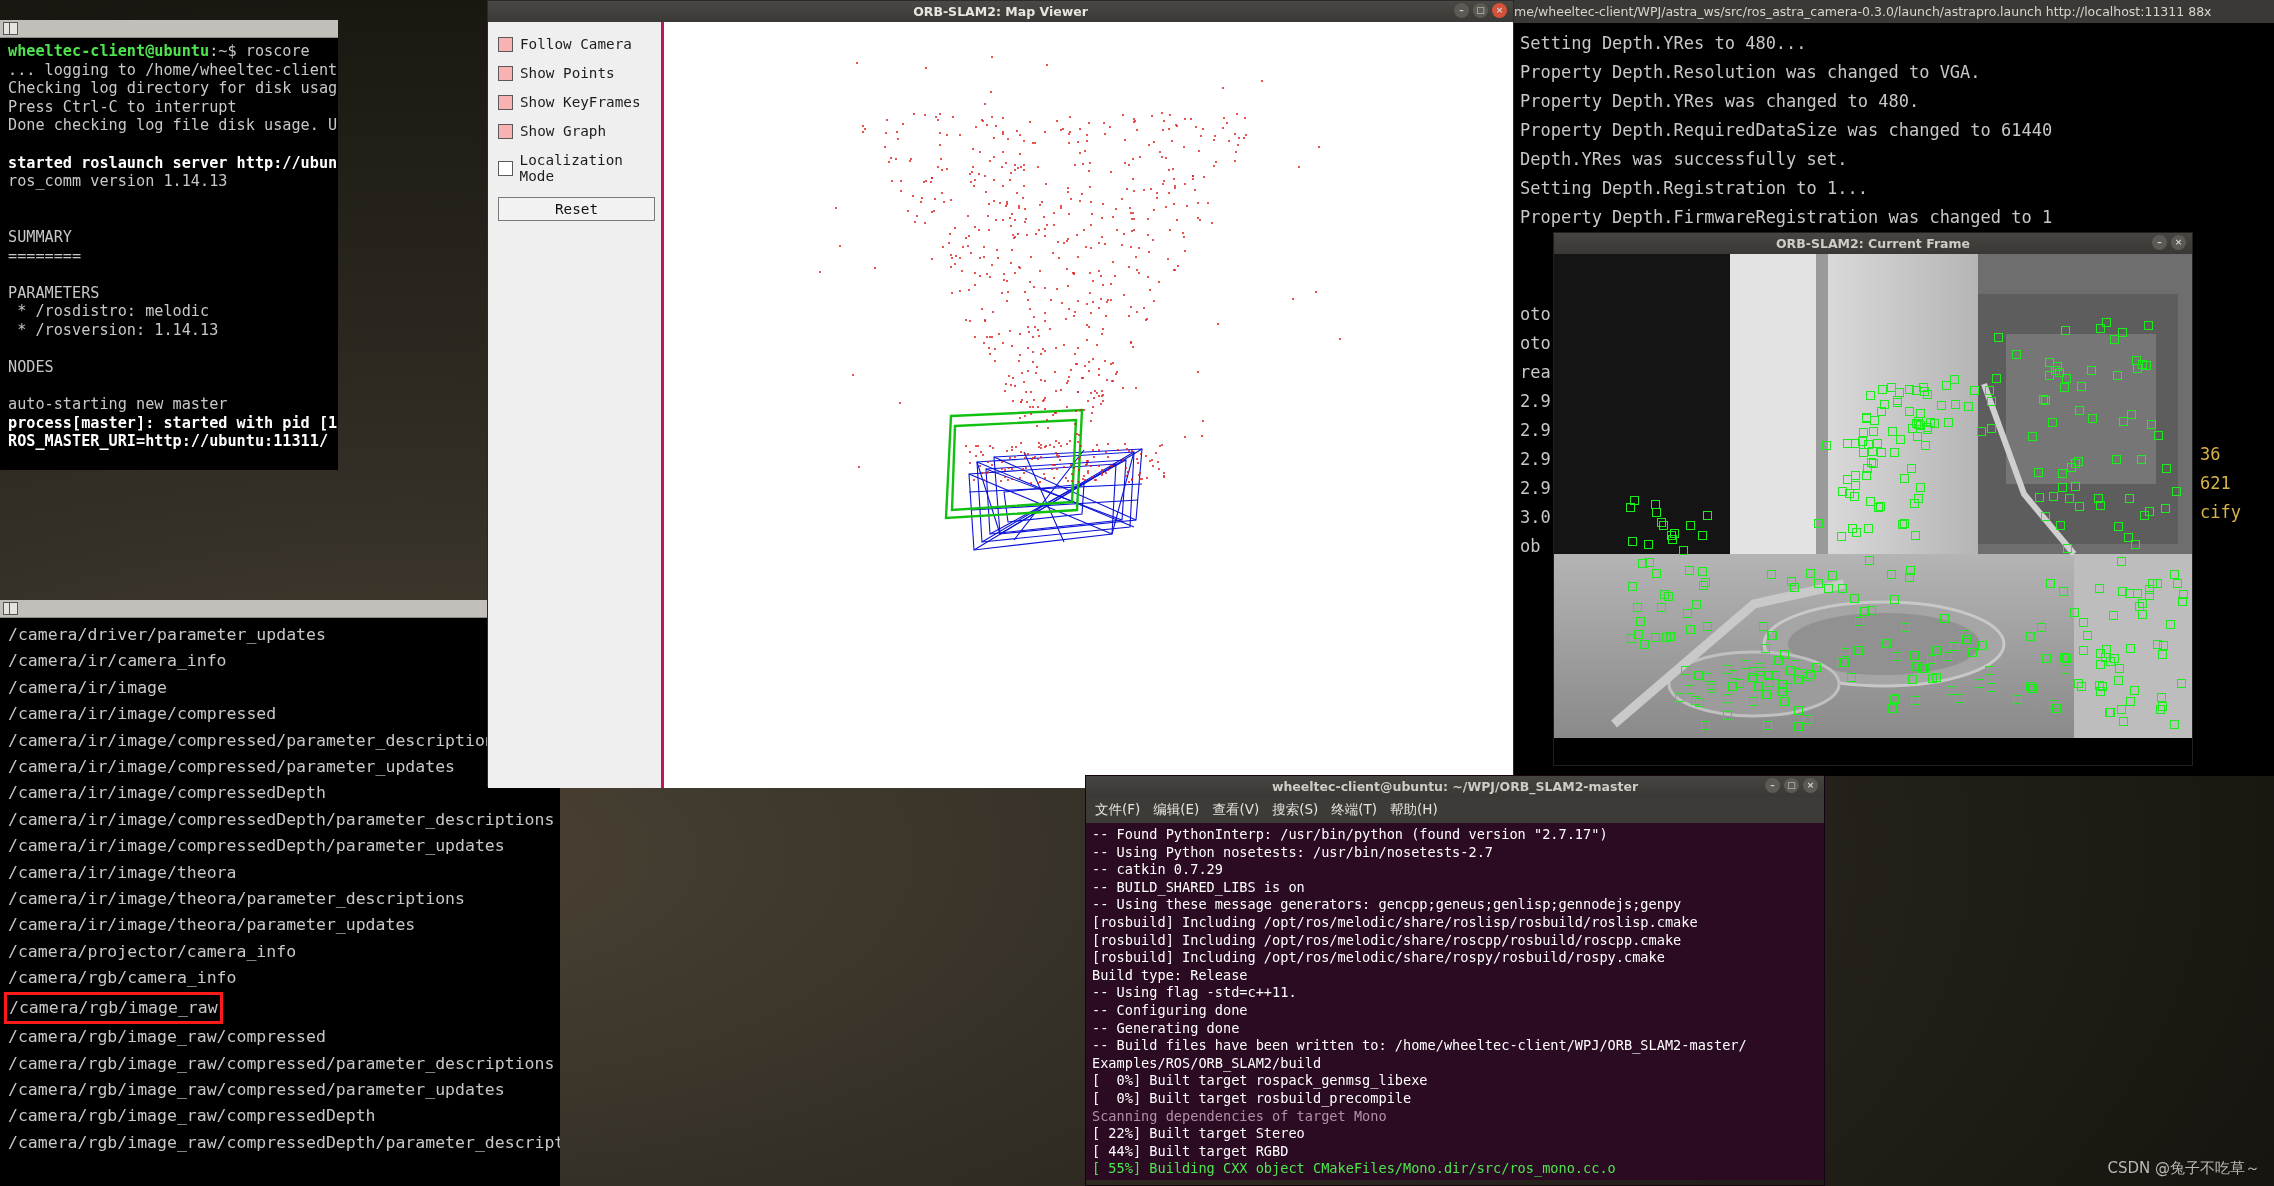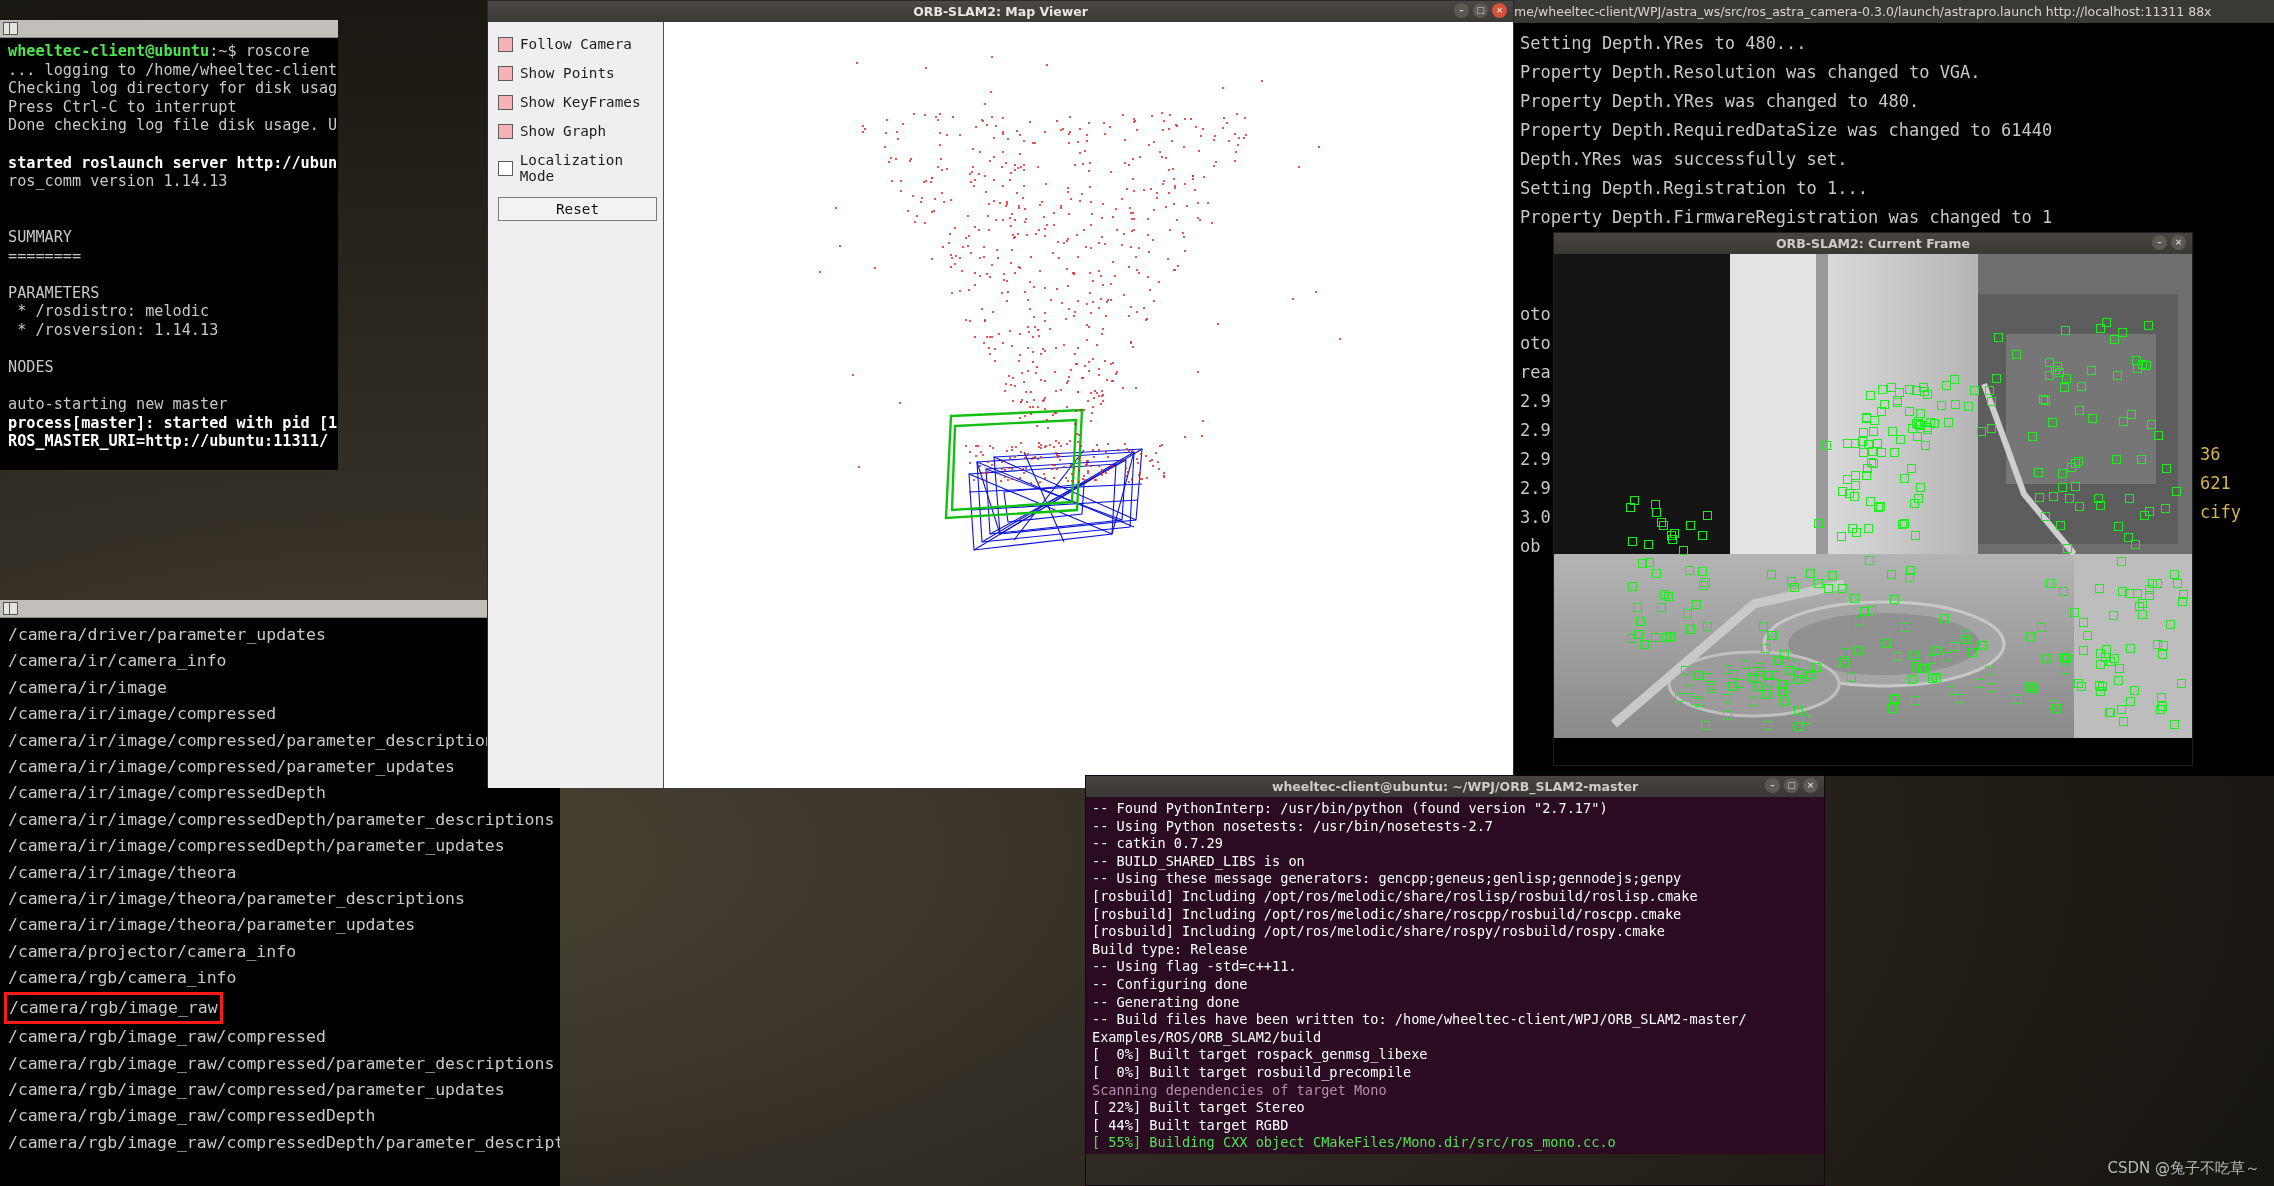--- a/index.html
+++ b/index.html
@@ -43,21 +43,21 @@
   #term-topics{left:0;top:600px;width:560px;height:586px;}
   #term-topics .tb{height:17px;background:#c2bfbb;border-bottom:1px solid #8d8a86;
      display:flex;align-items:center;padding-left:3px;}
   #term-topics .body{height:569px;padding:4px 0 0 8px;font-size:16.5px;line-height:26.4px;}
   .hl-box{display:inline-block;border:3px solid #ff1a1a;padding:0 2px;margin-left:-4px;}
 
   
   #mapviewer{left:487px;top:0;width:1027px;height:787px;background:#e8e8e8;
      border:1px solid #2a2a2a;}
   #mapviewer .mvbody{display:flex;height:766px;background:#fff;}
-  #mvpanel{width:176px;background:#efeff0;border-right:1px solid #be185d;padding:14px 0 0 6px;
+  #mvpanel{width:176px;background:#efeff0;border-right:3px solid #be185d;padding:14px 0 0 6px;
      box-sizing:border-box;}
   .chk{display:flex;align-items:center;gap:7px;margin:0 0 13px 4px;
      font-family:"DejaVu Sans Mono",monospace;font-size:14.3px;color:#1c1c1c;}
   .box{width:15px;height:15px;border:1px solid #5a5a5a;background:#f7b3b3;box-sizing:border-box;}
   .box.off{background:#ffffff;}
   .resetbtn{margin:6px 6px 0 4px;height:22px;border:1px solid #7a7a7a;background:#f2f2f2;
      font-family:"DejaVu Sans Mono",monospace;font-size:14.3px;color:#111;
      display:flex;align-items:center;justify-content:center;}
   #mvcanvas{flex:1;position:relative;background:#ffffff;overflow:hidden;}
 
@@ -1288,17 +1288,25 @@
 
   <div class="win" id="term-build">
     <div class="titlebar inactive">
       <span>wheeltec-client@ubuntu: ~/WPJ/ORB_SLAM2-master</span>
       <span class="winbtns">
         <span class="wb">–</span>
         <span class="wb">□</span>
         <span class="wb">×</span>
       </span>
     </div>
+    <div class="menubar" id="build-menus">
+        <span>文件(F)</span>
+        <span>编辑(E)</span>
+        <span>查看(V)</span>
+        <span>搜索(S)</span>
+        <span>终端(T)</span>
+        <span>帮助(H)</span>
+      </div>
     <div class="term body purple" id="build-out"><div class="bl-white">-- Found PythonInterp: /usr/bin/python (found version "2.7.17")</div><div class="bl-white">-- Using Python nosetests: /usr/bin/nosetests-2.7</div><div class="bl-white">-- catkin 0.7.29</div><div class="bl-white">-- BUILD_SHARED_LIBS is on</div><div class="bl-white">-- Using these message generators: gencpp;geneus;genlisp;gennodejs;genpy</div><div class="bl-white">[rosbuild] Including /opt/ros/melodic/share/roslisp/rosbuild/roslisp.cmake</div><div class="bl-white">[rosbuild] Including /opt/ros/melodic/share/roscpp/rosbuild/roscpp.cmake</div><div class="bl-white">[rosbuild] Including /opt/ros/melodic/share/rospy/rosbuild/rospy.cmake</div><div class="bl-white">Build type: Release</div><div class="bl-white">-- Using flag -std=c++11.</div><div class="bl-white">-- Configuring done</div><div class="bl-white">-- Generating done</div><div class="bl-white">-- Build files have been written to: /home/wheeltec-client/WPJ/ORB_SLAM2-master/</div><div class="bl-white">Examples/ROS/ORB_SLAM2/build</div><div class="bl-white">[  0%] Built target rospack_genmsg_libexe</div><div class="bl-white">[  0%] Built target rosbuild_precompile</div><div class="bl-purple">Scanning dependencies of target Mono</div><div class="bl-white">[ 22%] Built target Stereo</div><div class="bl-white">[ 44%] Built target RGBD</div><div class="bl-green">[ 55%] Building CXX object CMakeFiles/Mono.dir/src/ros_mono.cc.o</div></div>
   </div>
 
   <div id="watermark">CSDN @兔子不吃草～</div>
 </div>
 
 </body></html>

